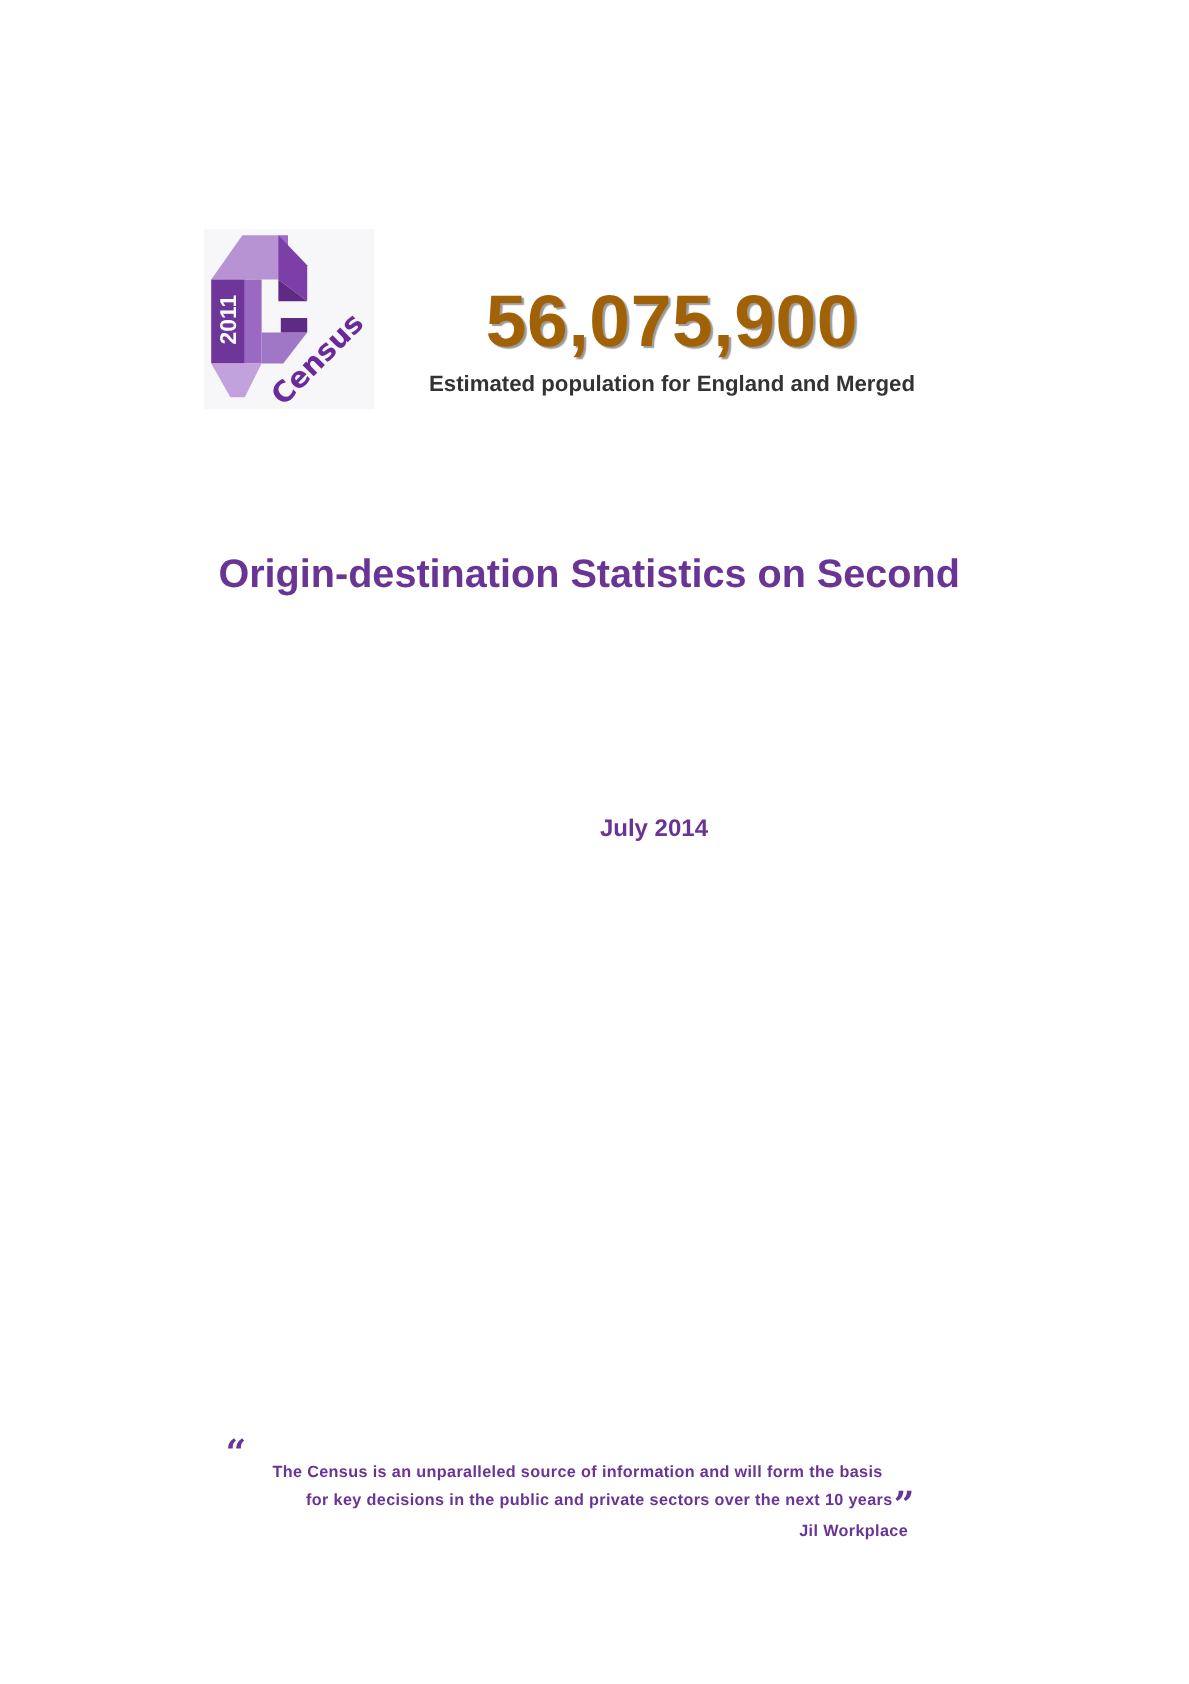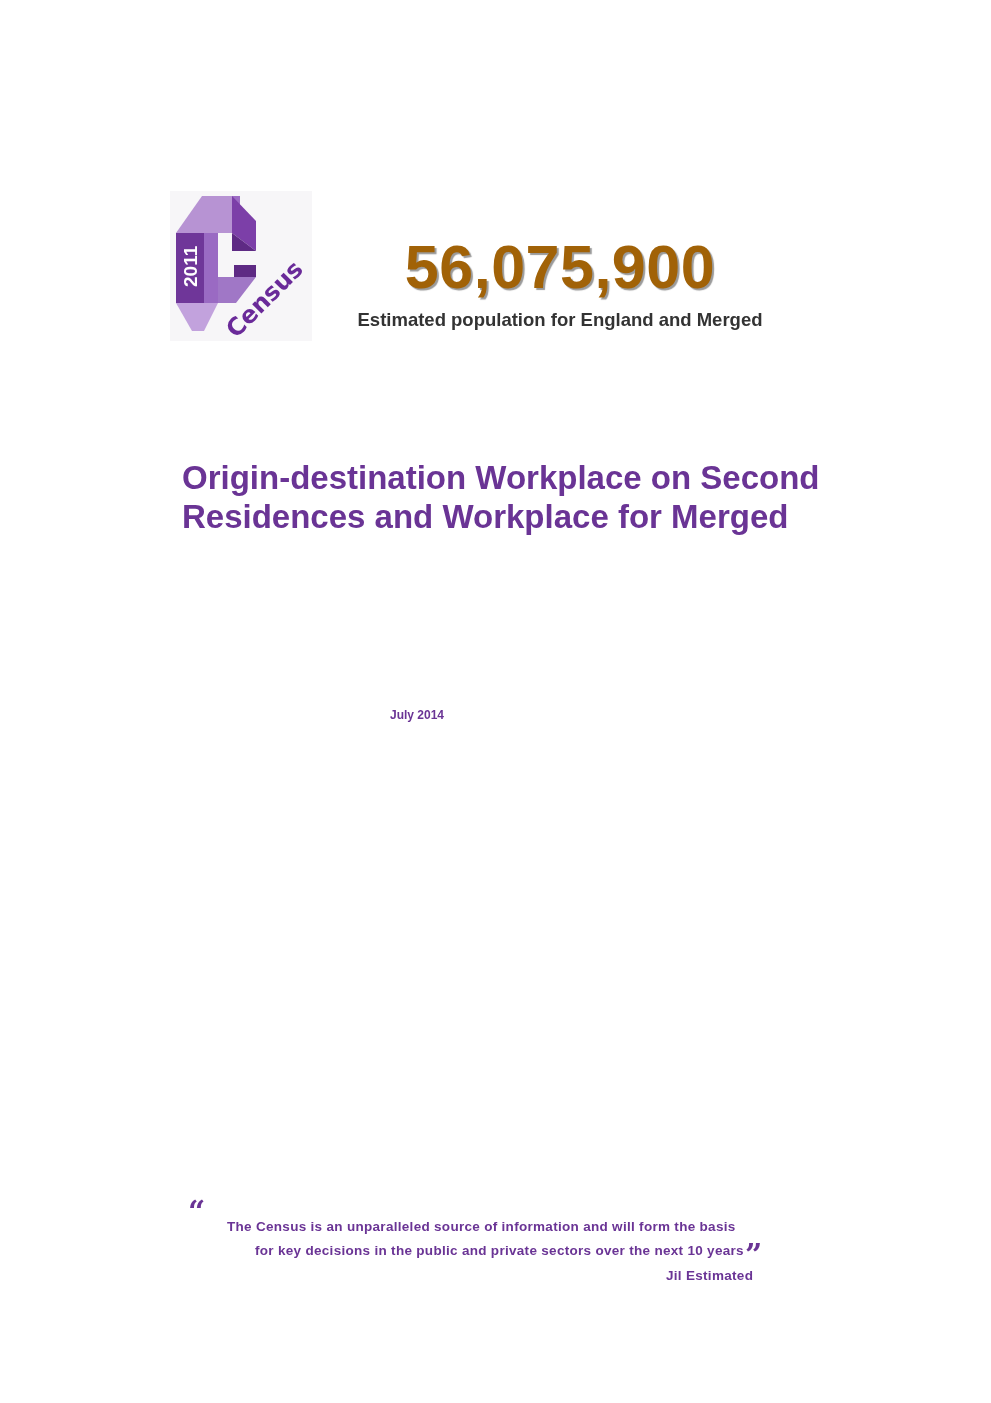--- a/index.html
+++ b/index.html
@@ -55,24 +55,24 @@
       font-size: 33px;
       font-weight: bold;
       color: #6a3495;
       line-height: 39px;
       margin: 0;
     }
     .doc-title span { display: block; white-space: nowrap; }
     .doc-date {
       position: absolute;
       left: 390px;
-      top: 708px;
+      top: 680px;
       width: 200px;
-      text-align: left;
-      font-size: 12px;
+      text-align: right;
+      font-size: 20px;
       font-weight: bold;
       color: #6a3495;
     }
     .quote {
       position: absolute;
       left: 188px;
       top: 1205px;
       width: 600px;
       color: #6a3495;
       font-weight: bold;
@@ -137,24 +137,23 @@
     <text x="0" y="0" transform="translate(27,96) rotate(-90)" font-family="Liberation Sans, sans-serif" font-weight="bold" font-size="19" fill="#ffffff">2011</text>
 
     <text x="0" y="0" transform="translate(66,148) rotate(-45)" font-family="DejaVu Sans, sans-serif" font-weight="bold" font-size="24" fill="#6a2a99">Census</text>
   </svg>
 </div>
 
 <div class="headline-number">56,075,900</div>
 <div class="headline-caption">Estimated population for England and Merged</div>
 
 <h1 class="doc-title">
-  <span>Origin-destination Workplace on Second</span>
-  <span>Residences and Workplace for Merged</span>
+  <span>Origin-destination Statistics on Second</span>
 </h1>
 
 <div class="doc-date">July 2014</div>
 
 <div class="quote">
   <span class="open-mark">“</span>
   <div class="line1">The Census is an unparalleled source of information and will form the basis</div>
   <div class="line2"><span>for key decisions in the public and private sectors over the next 10 years</span><span class="close-mark">”</span></div>
-  <div class="author">Jil Estimated</div>
+  <div class="author">Jil Workplace</div>
 </div>
 
 </body></html>

